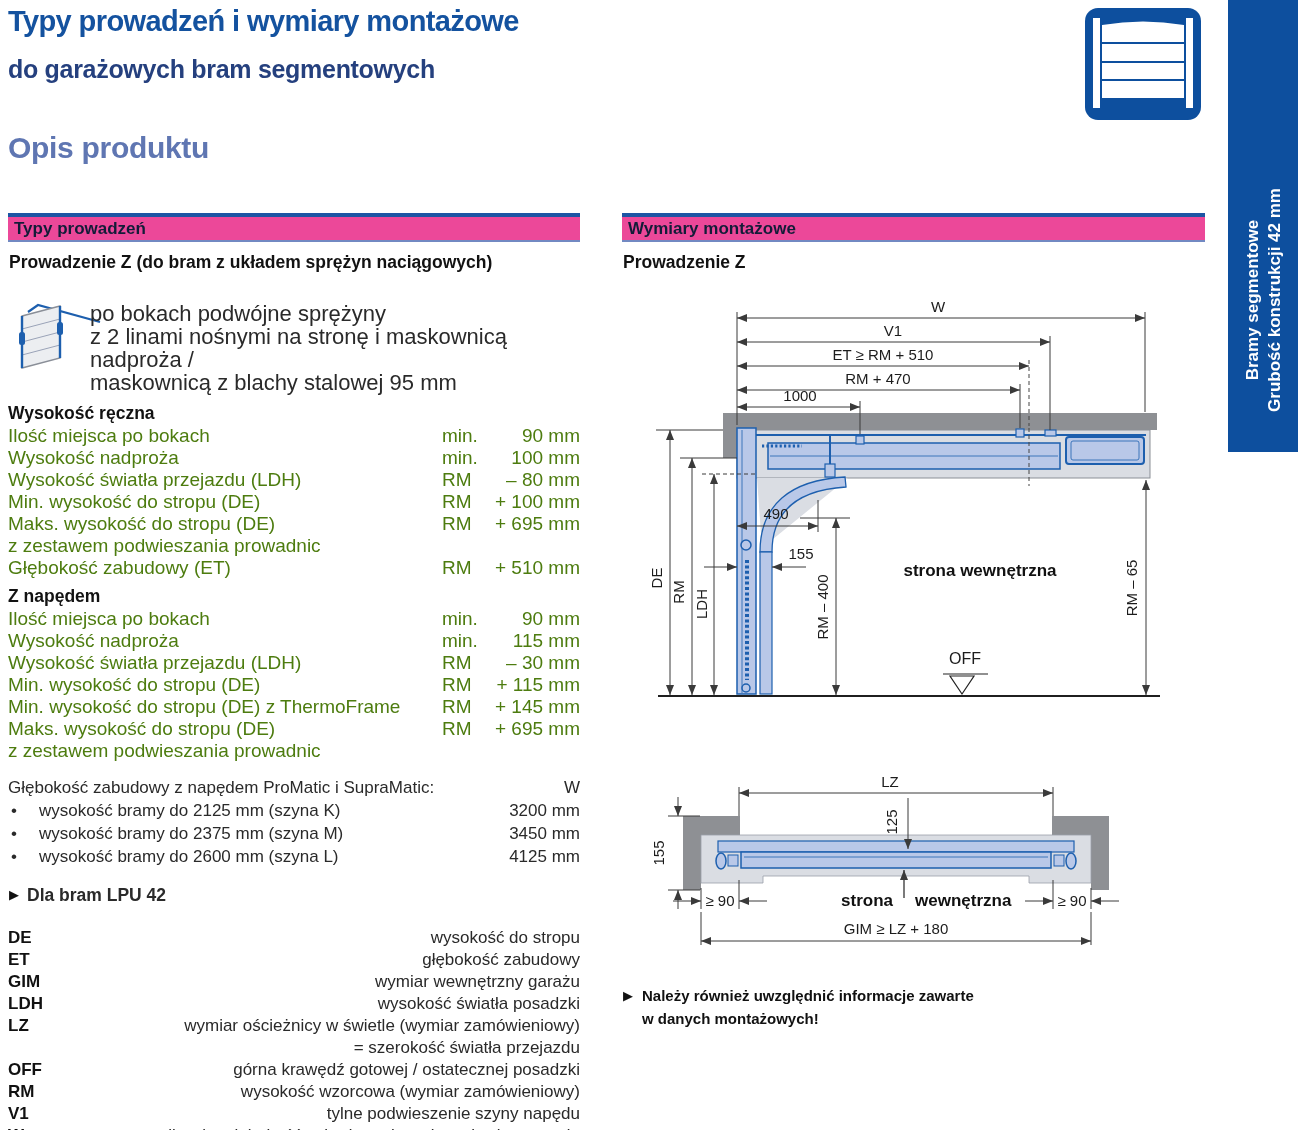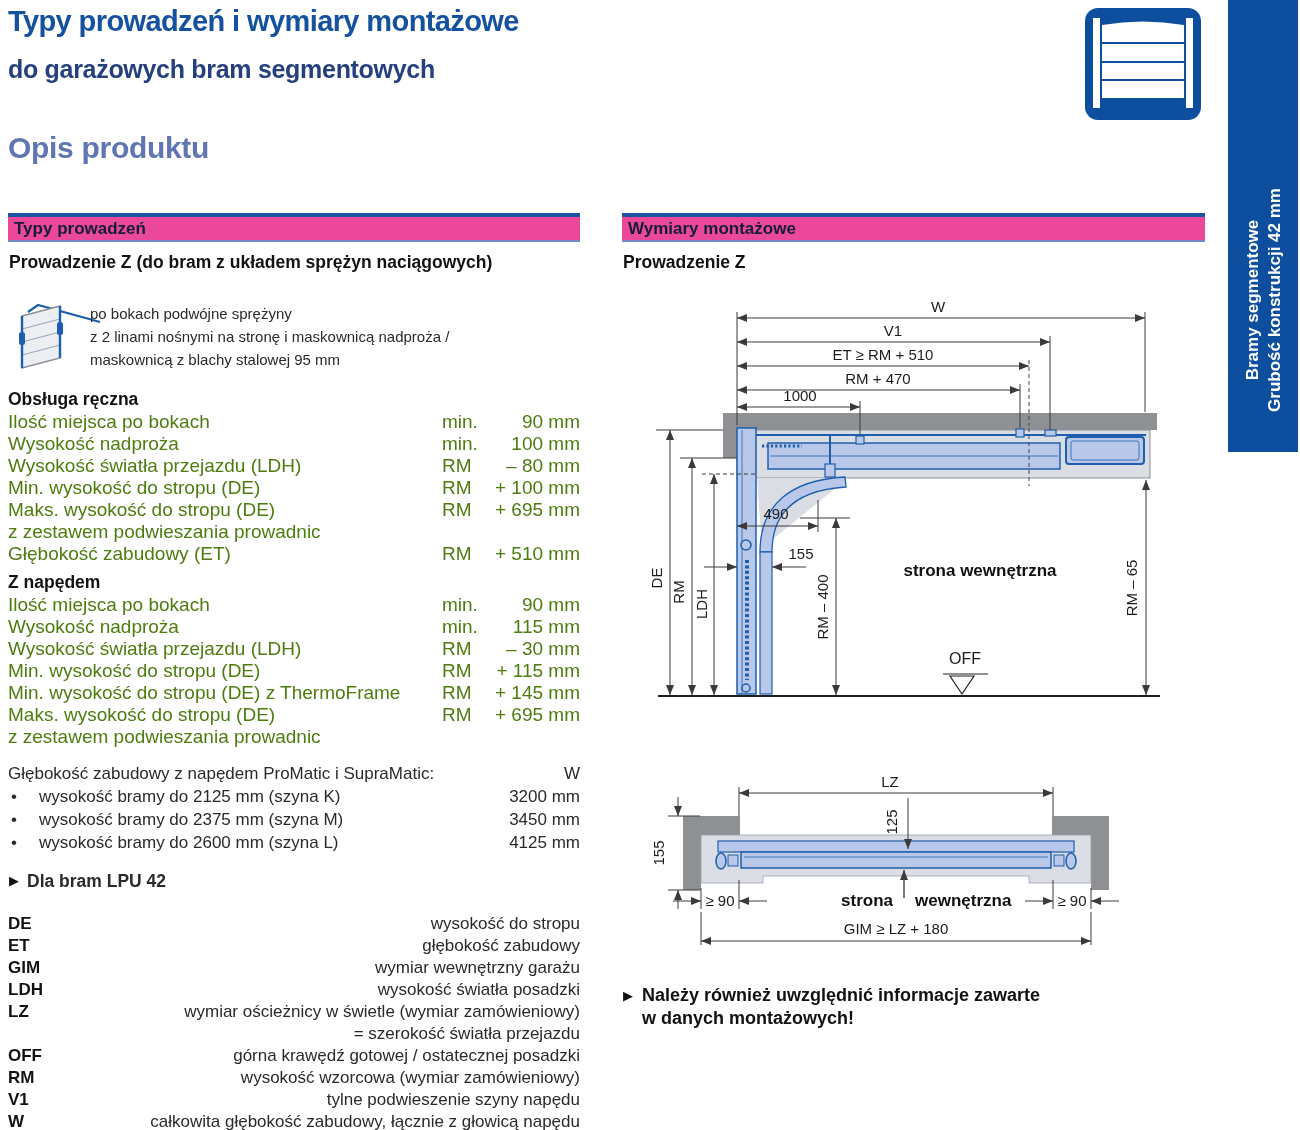--- a/index.html
+++ b/index.html
@@ -15,21 +15,21 @@
   .section-bar{
     background:#ec4899;border-top:4px solid #1d55a4;border-bottom:2px solid #7289c2;
     font-size:17px;font-weight:bold;color:#131c38;padding:2px 0 1px 6px;line-height:20px;
   }
   .left-col{left:8px;top:213px;width:572px;}
   .right-col{left:622px;top:213px;width:583px;}
   .subhead{font-size:17.5px;font-weight:bold;color:#121212;margin:10px 0 0 1px;}
 
   .intro{display:flex;margin-top:27px;}
   .intro-icon{width:82px;flex:0 0 82px;}
-  .intro-text{font-size:15px;line-height:23px;color:#2a2a2a;padding-top:2px;}
+  .intro-text{font-size:22px;line-height:23px;color:#2a2a2a;padding-top:2px;}
 
   .spec-title{font-size:17.5px;font-weight:bold;color:#121212;line-height:23px;}
   .srow{display:flex;font-size:19px;line-height:22px;color:#4d7c0f;}
   .srow .lbl{flex:1;}
   .srow .ref{width:52px;}
   .srow .val{width:86px;text-align:right;}
 
   .m-manual{margin-top:8px;}
   .m-powered{margin-top:6px;}
   .m-depth{margin-top:14px;}
@@ -52,21 +52,21 @@
   .sidebar{left:1228px;top:0;width:70px;height:452px;background:#0d4f9e;}
   .sidebar-inner{
     position:absolute;left:-191px;top:191px;width:452px;height:70px;
     transform:rotate(-90deg) translateX(-74px);
     display:flex;flex-direction:column;justify-content:center;gap:1px;text-align:center;
     color:#ffffff;font-weight:bold;font-size:17px;line-height:21px;
   }
 
   .note{left:622px;top:984px;width:560px;display:flex;}
   .note .tri{font-size:13px;padding:4px 9px 0 1px;color:#111;}
-  .note .ntext{font-size:18px;font-weight:bold;color:#111;line-height:23px;}
+  .note .ntext{font-size:15px;font-weight:bold;color:#111;line-height:23px;}
 
   svg text{font-family:"Liberation Sans","DejaVu Sans",sans-serif;}
   .dt{font-size:15px;fill:#1c1c1c;}
   .dtb{font-size:17px;font-weight:bold;fill:#111;}
 </style>
 </head>
 <body>
 
 <div class="abs page-title">Typy prowadzeń i wymiary montażowe</div>
 <div class="abs page-subtitle">do garażowych bram segmentowych</div>
@@ -107,21 +107,21 @@
         <rect x="49" y="22" width="6" height="13" rx="2.5" fill="#1d5fae"></rect>
       </svg>
     </div>
     <div class="intro-text">
       <div>po bokach podwójne sprężyny</div>
       <div>z 2 linami nośnymi na stronę i maskownicą nadproża /</div>
       <div>maskownicą z blachy stalowej 95 mm</div>
     </div>
   </div>
 
-  <div class="spec-title m-manual">Obsługa ręczna</div>
+  <div class="spec-title m-manual">Wysokość ręczna</div>
   <div>
     <div class="srow">
         <span class="lbl">Ilość miejsca po bokach</span>
         <span class="ref">min.</span>
         <span class="val">90 mm</span>
       </div>
     <div class="srow">
         <span class="lbl">Wysokość nadproża</span>
         <span class="ref">min.</span>
         <span class="val">100 mm</span>

